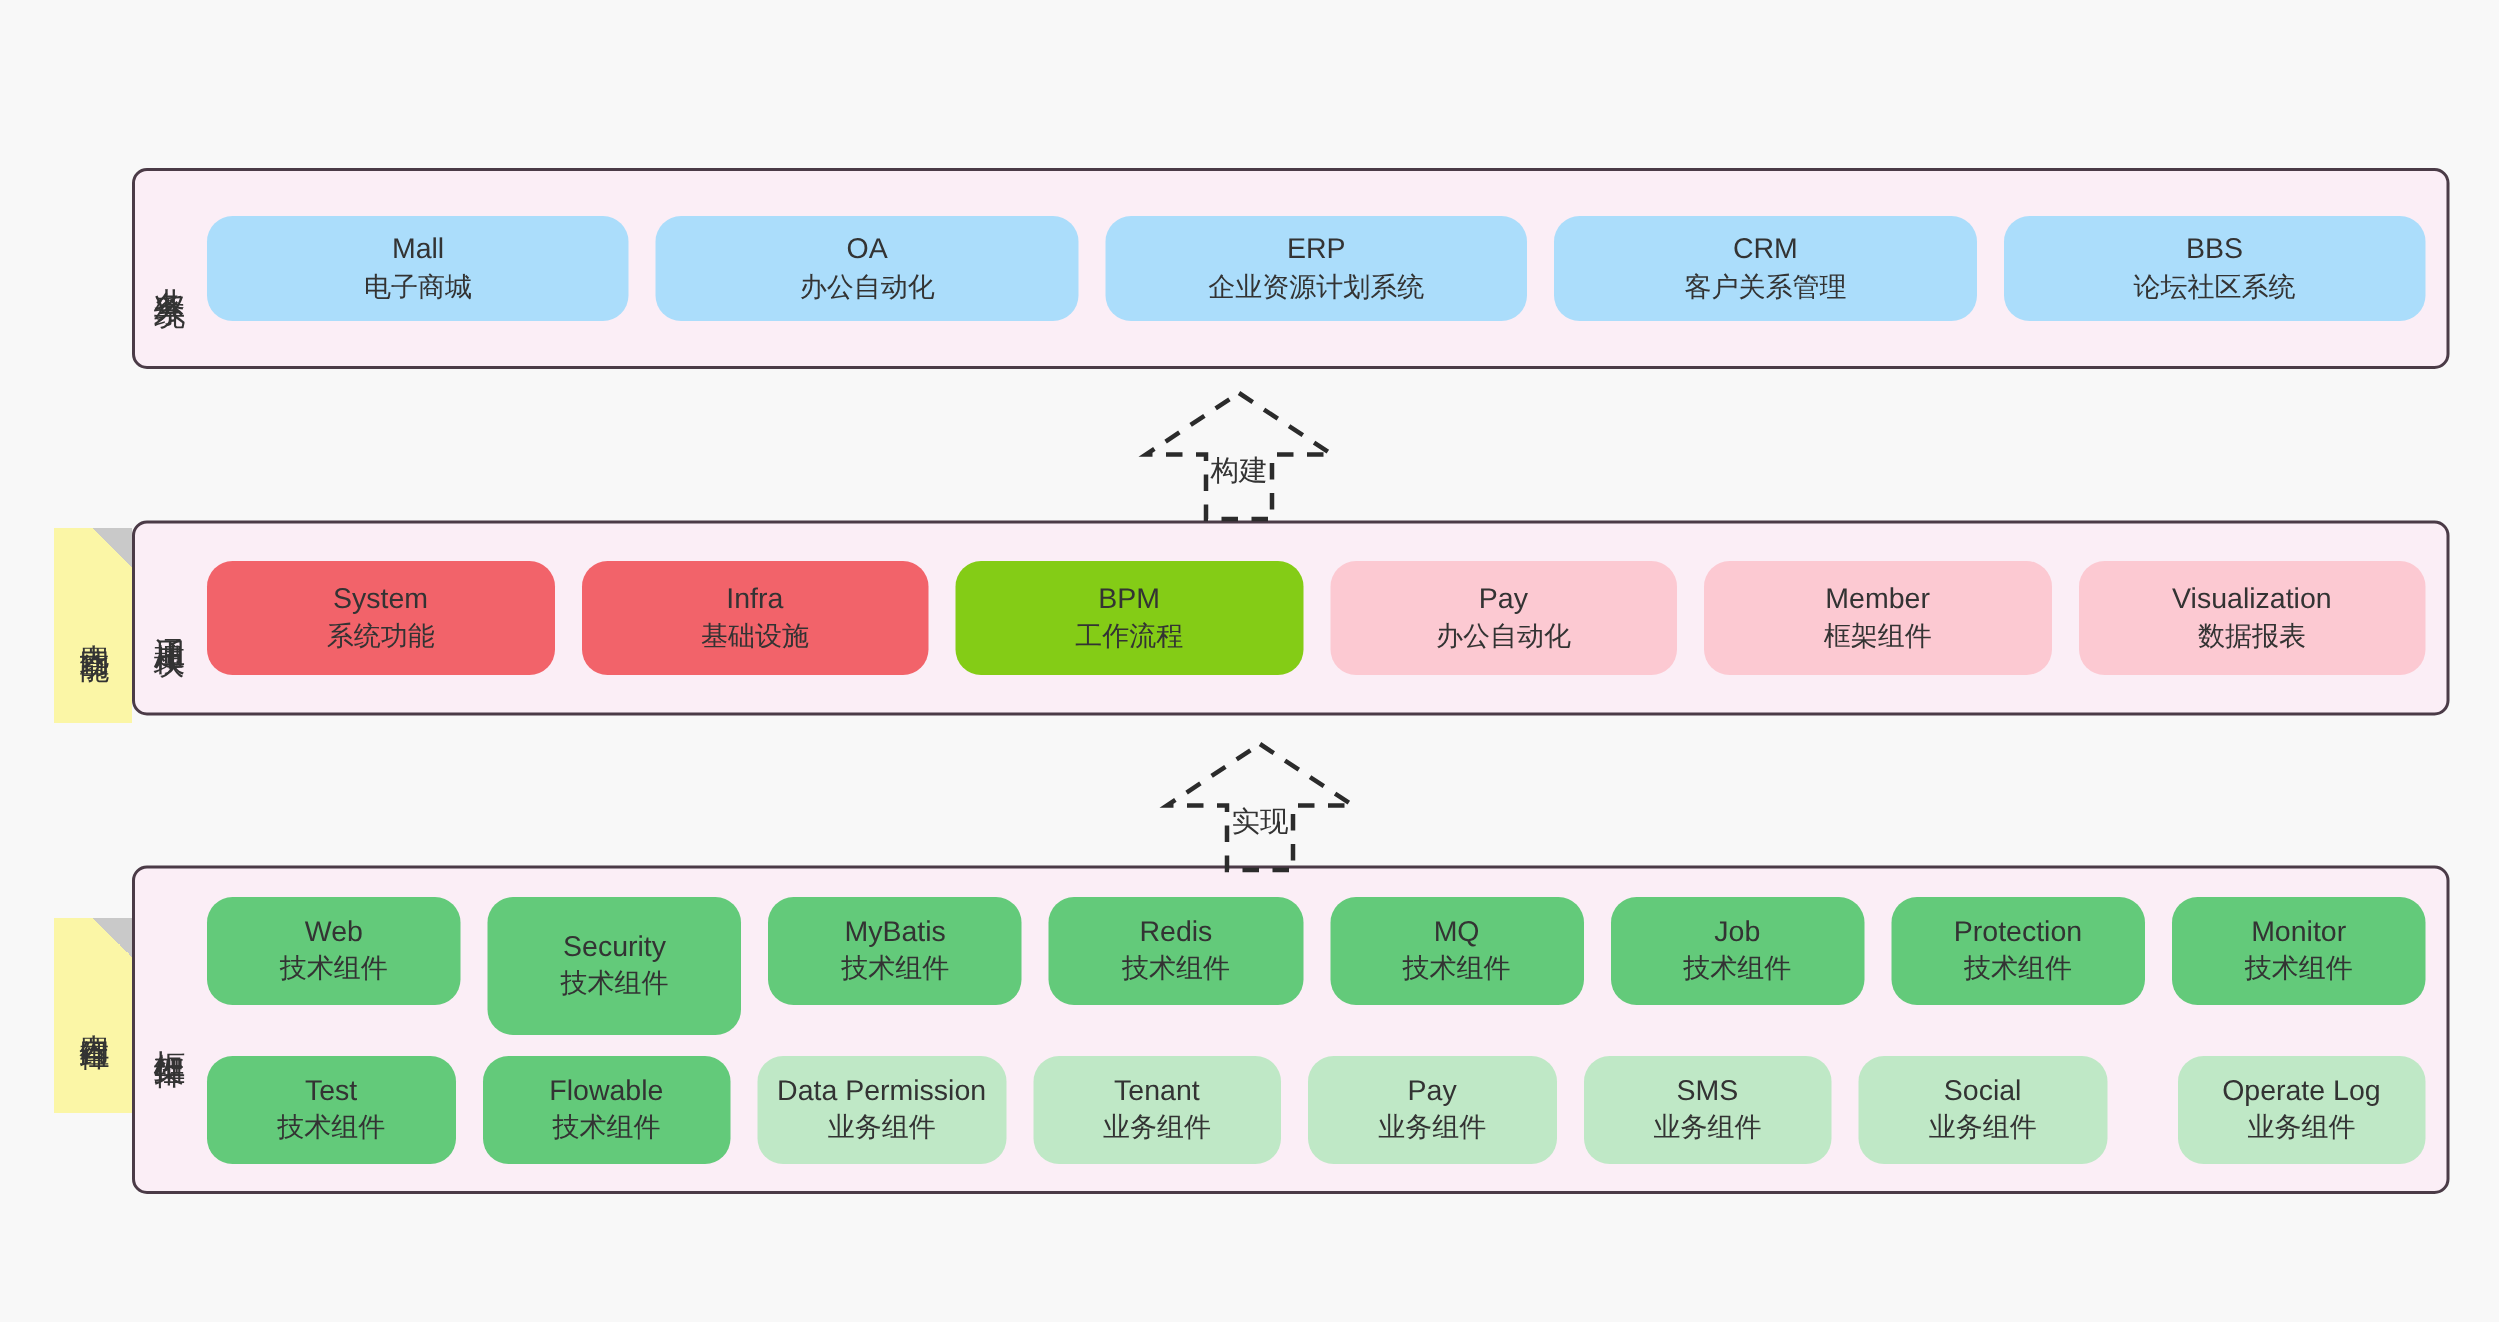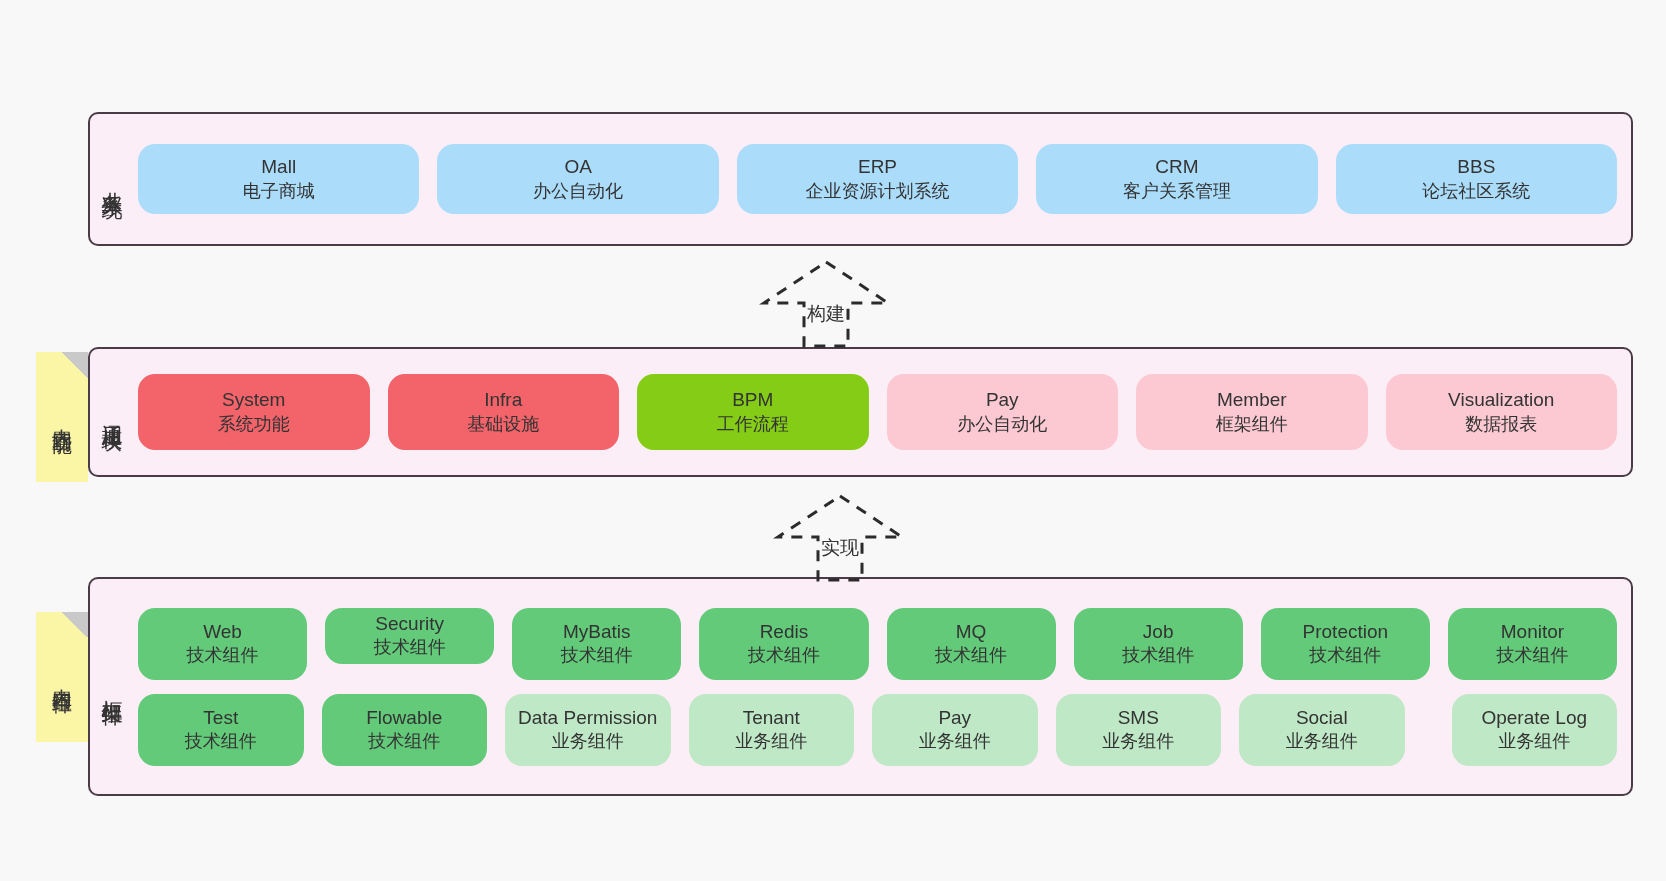--- a/index.html
+++ b/index.html
@@ -198,21 +198,21 @@
       <div class="fold"></div>
     </div>
     <div class="layer" style="left: 88px; top: 577px; width: 1545px; height: 219px;">
       <div class="layer-label">框架组件</div>
       <div class="layer-body">
         <div class="row">
           <div class="card c-green" style="height: 72px; background: rgb(99, 202, 122);">
             <div class="t1">Web</div>
             <div class="t2">技术组件</div>
           </div>
-          <div class="card c-green" style="height: 56px; background: rgb(99, 202, 122);">
+          <div class="card c-green" style="height: 92px; background: rgb(99, 202, 122);">
             <div class="t1">Security</div>
             <div class="t2">技术组件</div>
           </div>
           <div class="card c-green" style="height: 72px; background: rgb(99, 202, 122);">
             <div class="t1">MyBatis</div>
             <div class="t2">技术组件</div>
           </div>
           <div class="card c-green" style="height: 72px; background: rgb(99, 202, 122);">
             <div class="t1">Redis</div>
             <div class="t2">技术组件</div>

